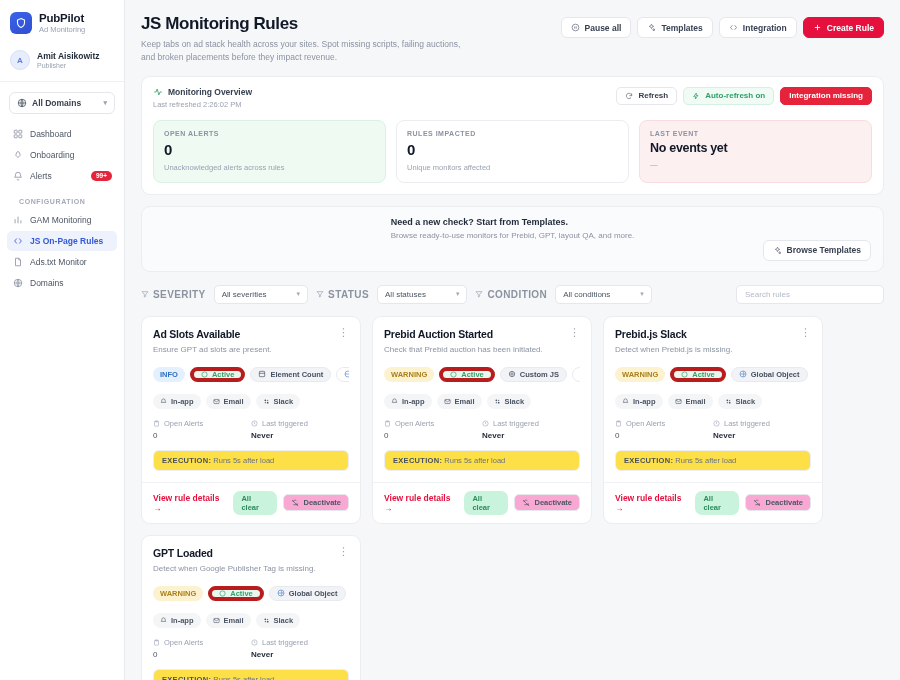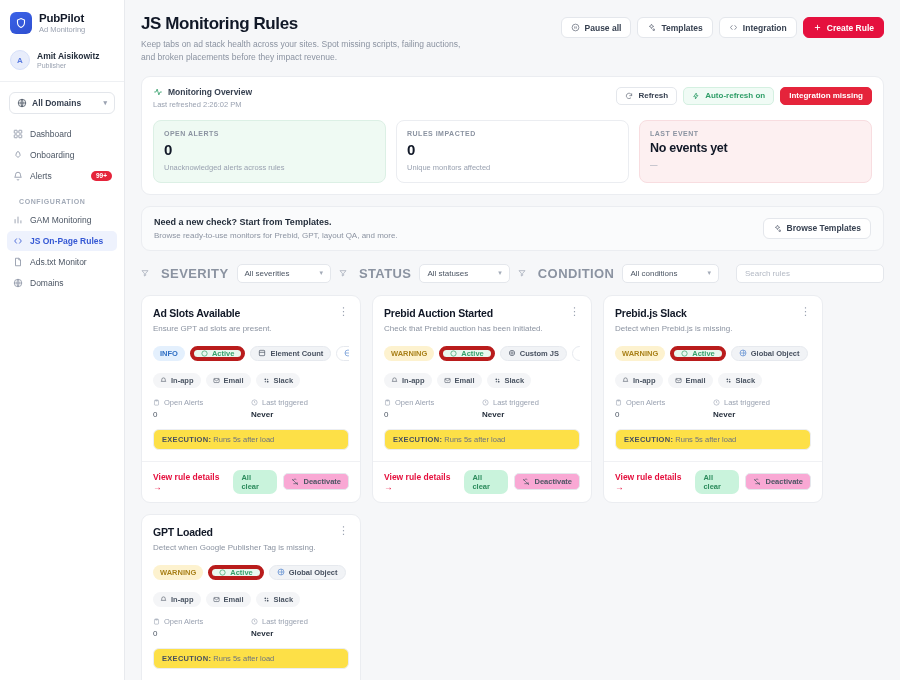--- a/index.html
+++ b/index.html
@@ -99,28 +99,28 @@
   .stats { display: flex; gap: 10px; margin-top: 11px; }
   .stat { flex: 1; border-radius: 8px; padding: 9px 10px 10px 10px; border: 1px solid #ebedf1; background: #fff; }
   .stat.green { background: #effaf3; border-color: #dcf0e5; }
   .stat.red { background: #fdf0f1; border-color: #f8dde0; }
   .stat-label { font-size: 7px; letter-spacing: .5px; color: #8b93a1; text-transform: uppercase; font-weight: 600; }
   .stat-value { font-size: 15px; font-weight: 700; color: #111827; margin-top: 4px; letter-spacing: -.3px; }
   .stat-value.sm { font-size: 12.5px; }
   .stat-note { font-size: 7.5px; color: #9aa2b1; margin-top: 5px; }
 
   
-  .tpl { margin-top: 11px; padding: 10px 12px; display: flex; align-items: center; background: #fafbfc; }
+  .tpl { margin-top: 11px; padding: 10px 12px; display: flex; align-items: center; background: #fafbfc; flex-direction: column; }
   .tpl-title { font-size: 9px; font-weight: 700; color: #1f2937; }
   .tpl-sub { font-size: 8px; color: #8b93a1; margin-top: 4px; }
   .tpl .btn { margin-left: auto; }
 
   
   .filters { display: flex; align-items: center; gap: 8px; margin-top: 13px; }
-  .f-label { display: flex; align-items: center; gap: 12px; font-size: 13px; letter-spacing: .4px; color: #8b93a1; font-weight: 600; text-transform: uppercase; }
+  .f-label { display: flex; align-items: center; gap: 4px; font-size: 10px; letter-spacing: .4px; color: #8b93a1; font-weight: 600; text-transform: uppercase; }
   .select {
     height: 19px; min-width: 78px; border: 1px solid #e4e7ec; border-radius: 5px; background: #fff;
     display: flex; align-items: center; padding: 0 7px; font-size: 8px; color: #4b5563; gap: 22px;
   }
   .select .chev { margin-left: auto; color: #a3abb8; font-size: 7px; padding-left: 8px; }
   .search {
     margin-left: auto; width: 148px; height: 19px;
     border: 1px solid #e4e7ec; border-radius: 5px; background: #fff;
     display: flex; align-items: center; padding: 0 8px; font-size: 8px; color: #b3b9c4;
   }

